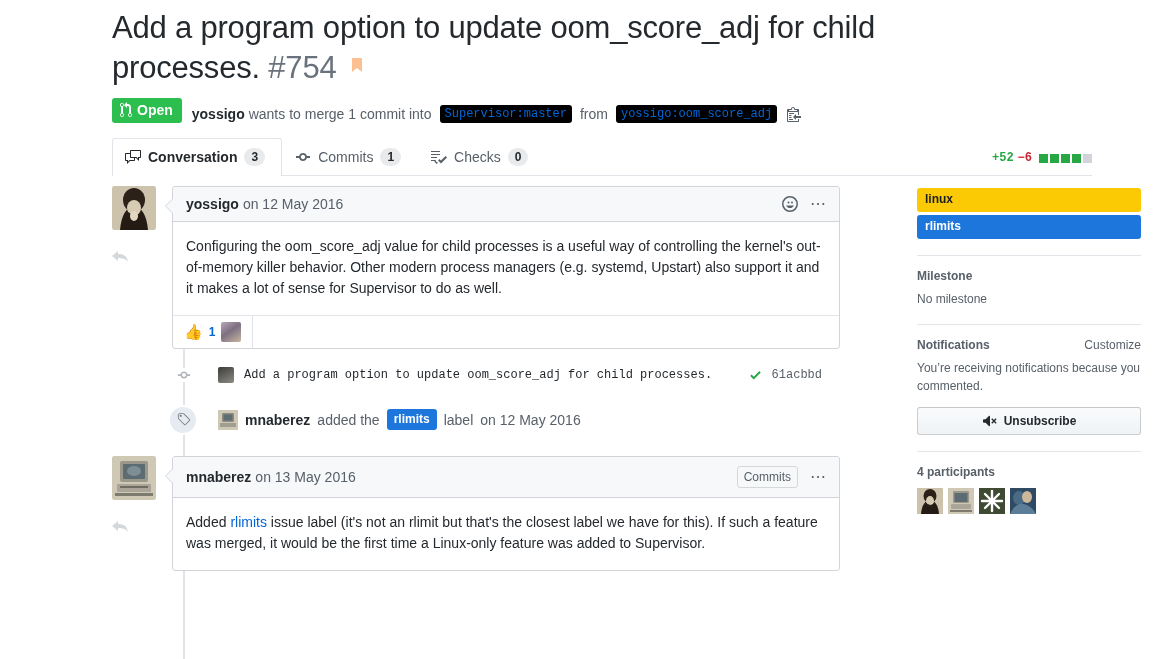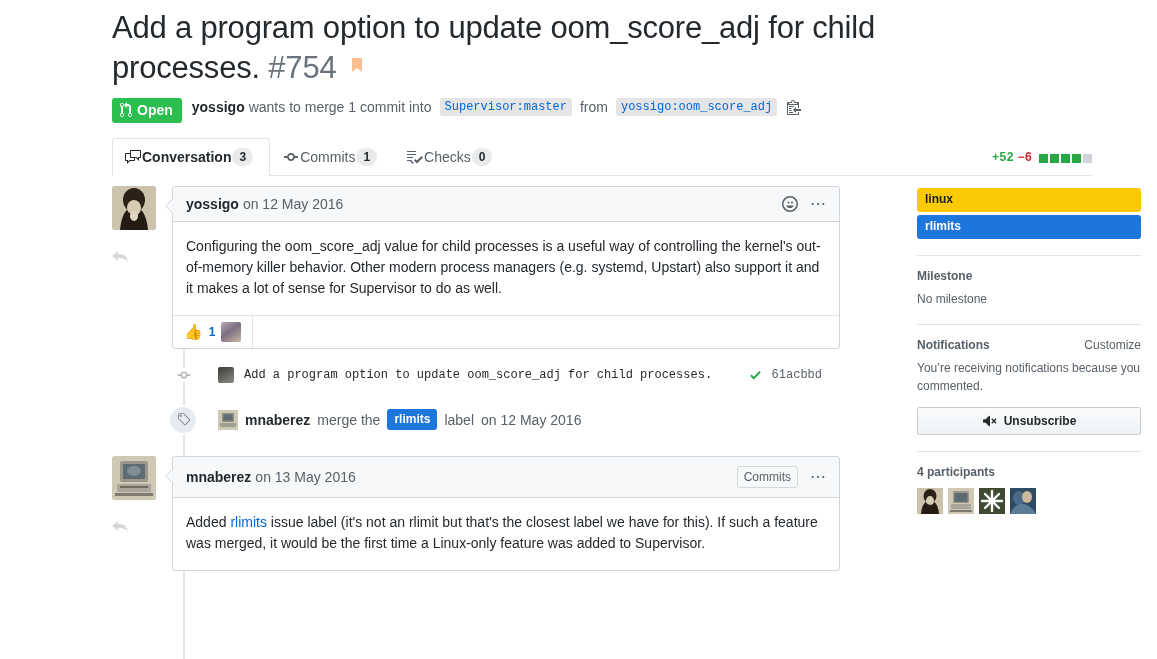--- a/index.html
+++ b/index.html
@@ -16,46 +16,46 @@
   
   .pr-header { position: absolute; left: 112px; top: 8px; width: 980px; }
   .pr-title {
     font-size: 31px; line-height: 40px; font-weight: 400;
     color: #24292e; letter-spacing: -0.2px; margin: 0;
     max-width: 790px;
   }
   .pr-number { color: #6a737d; font-weight: 300; }
   .bookmark-icon { display: inline-block; vertical-align: 5px; margin-left: 6px; }
 
-  .pr-meta { display: flex; align-items: flex-start; margin-top: 10px; font-size: 14px; color: #586069; }
+  .pr-meta { display: flex; align-items: flex-end; margin-top: 10px; font-size: 14px; color: #586069; }
   .state-badge {
     display: inline-flex; align-items: center; gap: 5px;
     background: #2cbe4e; color: #fff;
     font-size: 14px; font-weight: bold;
     padding: 4px 9px 5px 8px; border-radius: 3px;
     line-height: 16px;
   }
   .meta-text { margin-left: 10px; display: flex; align-items: center; flex-wrap: nowrap; }
   .meta-author { font-weight: bold; color: #24292e; }
   .branch-ref {
-    background: #e5e5e5; color: #0366d6;
+    background: #000000; color: #0366d6;
     font-family: "Liberation Mono", monospace; font-size: 12px;
     padding: 2px 5px; border-radius: 3px; margin: 0 4px;
     white-space: nowrap;
   }
   .copy-icon { margin-left: 6px; display: inline-flex; }
 
   
   .tabnav {
     position: absolute; left: 112px; top: 138px; width: 980px;
     border-bottom: 1px solid #e1e4e8;
     display: flex; align-items: flex-end;
   }
   .tab {
-    display: flex; align-items: center; gap: 1px;
+    display: flex; align-items: center; gap: 7px;
     padding: 9px 16px 10px 12px; font-size: 14px; color: #586069;
     border: 1px solid transparent; border-bottom: none;
     margin-bottom: -1px; line-height: 18px; cursor: pointer;
   }
   .tab.selected {
     background: #fff; border-color: #e1e4e8;
     border-radius: 3px 3px 0 0; color: #24292e; font-weight: 600;
   }
   .counter {
     background: rgba(209,213,218,0.5); color: #24292e;
@@ -365,21 +365,21 @@
       <div class="event-body">
         <span class="event-av">
           <svg width="20" height="20" viewBox="0 0 20 20">
             <rect width="20" height="20" fill="#cfc8b4"></rect>
             <rect x="4" y="3" width="12" height="9" rx="1" fill="#8e8b80"></rect>
             <rect x="5.5" y="4.5" width="9" height="6" fill="#5e6d74"></rect>
             <rect x="2" y="13" width="16" height="4" fill="#a19d90"></rect>
           </svg>
         </span>
         <span class="event-author">mnaberez</span>
-        <span>merge the</span>
+        <span>added the</span>
         <span class="label-chip" id="event-label-chip" style="background: rgb(29, 118, 219); color: rgb(255, 255, 255);">rlimits</span>
         <span>label</span>
         <span>on 12 May 2016</span>
       </div>
     </div>
 
     <div class="comment-row" style="margin-top:26px">
       <div class="avatar-col">
         <span class="avatar">
           <svg width="44" height="44" viewBox="0 0 44 44">

